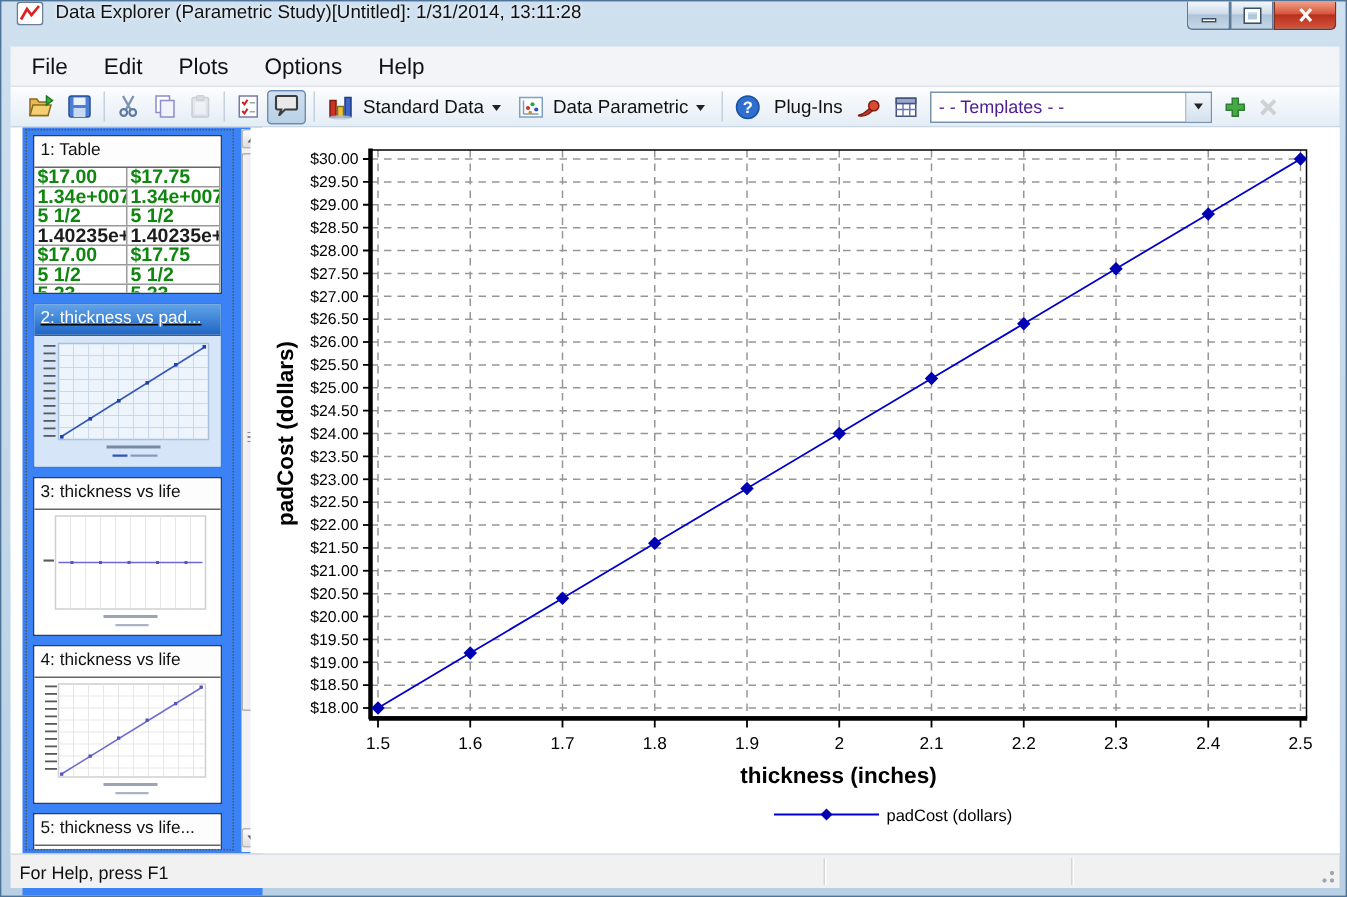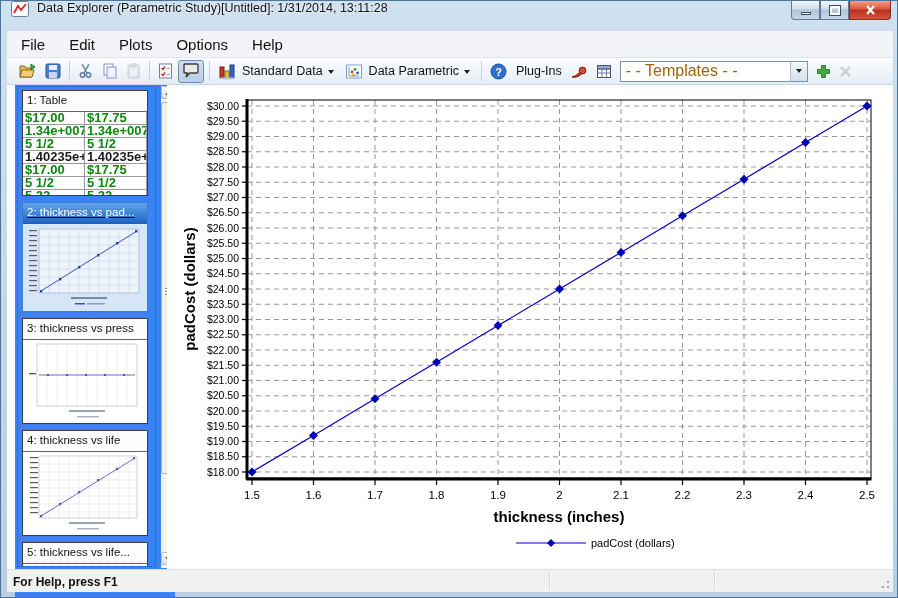--- a/index.html
+++ b/index.html
@@ -28,21 +28,21 @@
     display:flex; align-items:center; font-size:12.5px; }
   .tbtn { height:23px; display:flex; align-items:center; padding:0 3px; margin:0 1px; border-radius:3px; }
   .tbtn.pressed { border:1px solid #6a8db1; background:linear-gradient(#cfdff0,#b9d0e6); }
   .tbtn.disabled { opacity:.45; }
   .tsep { width:1px; height:20px; background:#c3d1de; margin:0 4px; }
   .tlabel { margin:0 4px 0 5px; color:#111; white-space:nowrap; }
   .arrow-down { width:0; height:0; border-left:3.5px solid transparent; border-right:3.5px solid transparent;
     border-top:4px solid #222; margin:2px 3px 0 1px; }
   .combo { width:188px; height:21px; border:1px solid #7a93ad; background:#fff; display:flex;
     align-items:center; justify-content:space-between; margin:0 4px; }
-  .combo-text { font-size:16px; color:#a16207; padding-left:5px; white-space:nowrap; overflow:hidden; }
+  .combo-text { font-size:12px; color:#4c1d95; padding-left:5px; white-space:nowrap; overflow:hidden; }
   .combo-btn { width:17px; height:19px; border-left:1px solid #aebecd;
     background:linear-gradient(#f2f7fb,#d3e1ee); display:flex; align-items:center; justify-content:center; }
   
   .content { position:absolute; left:6px; top:84px; width:886px; height:484px; background:#fff; }
   .sidebar { position:absolute; left:8px; top:0; width:160px; height:574px; background:#3b82f6; overflow:hidden; }
   .thumb-list { position:absolute; left:2px; top:1px; width:139px; height:481px;
     border:1px dotted #555; overflow:hidden; padding:3px 0 0 4px; }
   .thumb { width:126px; border:1px solid #3c3c3c; background:#fff; margin-bottom:6px; }
   .thumb-header { height:21px; font-size:11.5px; color:#111; padding:3px 0 0 4px;
     border-bottom:1px solid #666; background:#fdfdfd; white-space:nowrap; overflow:hidden; }
@@ -62,21 +62,21 @@
   .tri-dn { width:0; height:0; border-left:3.5px solid transparent; border-right:3.5px solid transparent; border-top:4px solid #5a5a5a; }
   .sb-thumb { position:absolute; left:0; top:16px; width:14px; height:372px;
     background:linear-gradient(90deg,#f4f4f4,#e2e2e2); border:1px solid #b0b0b0; border-radius:2px; }
   .sb-grip { position:absolute; left:3px; top:50%; width:7px; height:8px;
     background:repeating-linear-gradient(#8a8a8a 0 1px,transparent 1px 3px); }
   
   .main-area { position:absolute; left:160px; top:0; width:726px; height:484px; background:#fff; }
   
   .statusbar { position:absolute; left:6px; top:568px; width:886px; height:23px;
     background:#f1f1f1; border-top:1px solid #d9dee4; font-size:12px; color:#111; }
-  .status-text { position:absolute; left:6px; top:5px;font-weight:bold; }
+  .status-text { position:absolute; left:6px; top:5px; }
   .status-div { position:absolute; top:2px; width:1px; height:18px; background:#d7d7d7; box-shadow:1px 0 0 #fff; }
   .grip { position:absolute; right:2px; bottom:2px; width:13px; height:13px;
     background:
       radial-gradient(circle at 10px 10px,#9aa7b5 1.2px,transparent 1.6px),
       radial-gradient(circle at 10px 5px,#9aa7b5 1.2px,transparent 1.6px),
       radial-gradient(circle at 5px 10px,#9aa7b5 1.2px,transparent 1.6px); }
 </style>
 </head>
 <body>
 
@@ -296,21 +296,21 @@
                 <rect x="93" y="18" width="2.4" height="2.4"></rect>
                 <rect x="112" y="6" width="2.4" height="2.4"></rect>
             </g>
             <rect x="48" y="73" width="36" height="2" fill="#7a8aa0"></rect>
             <rect x="52" y="79" width="10" height="1.5" fill="#3355bb"></rect>
             <rect x="64" y="79" width="18" height="1.5" fill="#8899bb"></rect>
           </svg>
         </div>
 
         <div class="thumb">
-          <div class="thumb-header">3: thickness vs press</div>
+          <div class="thumb-header">3: thickness vs life</div>
           <svg class="thumb-chart" width="124" height="83" viewBox="0 0 124 83">
             <rect x="14" y="4" width="100" height="62" fill="#fff" stroke="#cfcfcf"></rect>
             <g stroke="#e4e4e4" stroke-width="0.6">
               <path d="M24,4 V66 M34,4 V66 M44,4 V66 M54,4 V66 M64,4 V66 M74,4 V66 M84,4 V66 M94,4 V66 M104,4 V66"></path>
             </g>
             <rect x="6" y="33" width="7" height="1.4" fill="#5a5a5a"></rect>
             <line x1="16" y1="35" x2="112" y2="35" stroke="#6a6ad0" stroke-width="1"></line>
             <g fill="#5555c0">
               <rect x="24" y="34" width="2" height="2"></rect>
                 <rect x="43" y="34" width="2" height="2"></rect>

